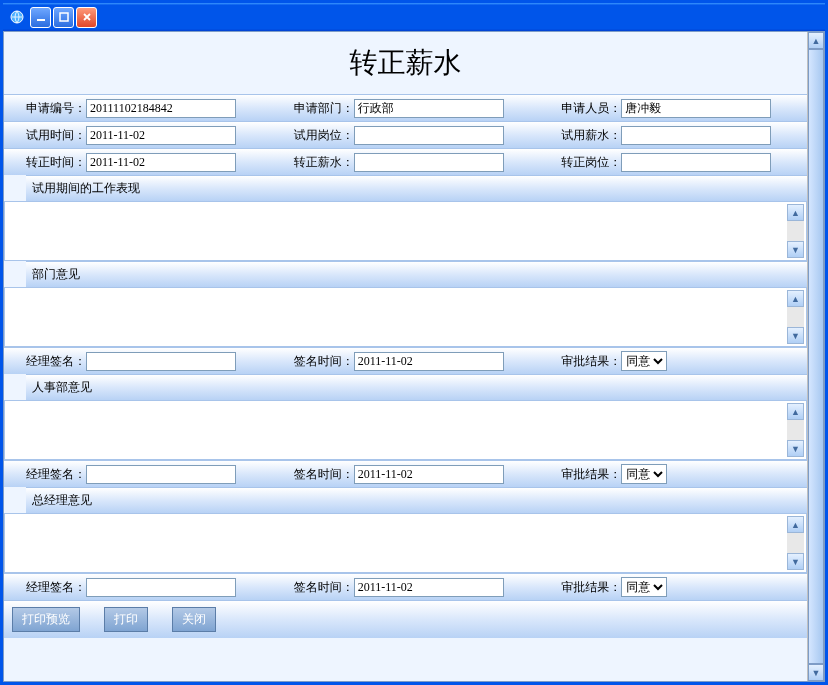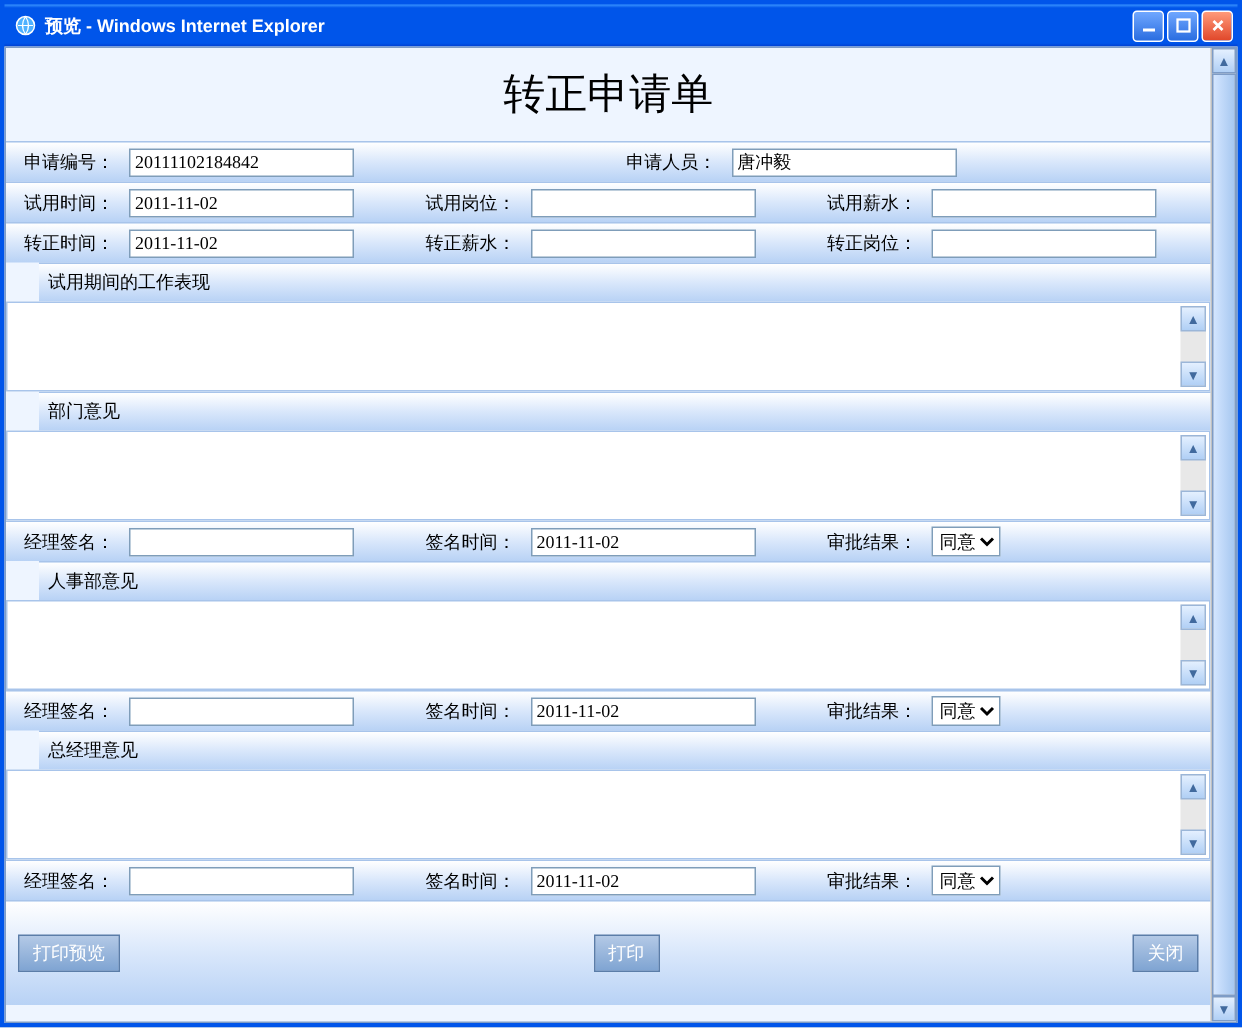--- a/index.html
+++ b/index.html
@@ -93,21 +93,21 @@
     border-top: 1px solid #a8c4ea;
   }
   .row .cell {
     flex: 1;
     display: flex;
     align-items: center;
     padding-left: 12px;
   }
   .cell .fld-label {
     min-width: 70px;
-    text-align: left;
+    text-align: right;
   }
   .cell input[type=text] {
     width: 150px;
     height: 19px;
     border: 1px solid #7f9db9;
     padding: 0 3px;
     font-size: 12px;
     font-family: Liberation Serif, serif;
     background:#fff;
   }
@@ -140,22 +140,22 @@
   .big-text .mini-arrow{
     height:17px;width:100%;
     background: linear-gradient(to bottom,#e4f0ff,#b0cff5);
     border:1px solid #9bb6d8;
     display:flex;align-items:center;justify-content:center;
     font-size:9px;color:#416a9e;
   }
   .big-text .mini-arrow.bot{position:absolute;bottom:0;}
 
   .bottom-bar {
-    display:flex; justify-content:space-between; gap:11px;
-    padding:22px 8px;
+    display:flex; justify-content:flex-start; gap:24px;
+    padding:6px 8px;
     background: linear-gradient(to bottom,#ffffff 0%, #d9e7fb 50%, #b8d2f5 100%);
     border-top:1px solid #a8c4ea;
   }
   .btn {
     background: linear-gradient(to bottom,#b3c9e6,#7fa4d2);
     border:1px solid #5b7da8;
     color:#fff;
     padding:3px 9px;
     font-size:12px;
     font-family:inherit;
@@ -166,21 +166,20 @@
 <body>
 
 <div class="window">
   <div class="titlebar">
     <span class="app-icon">
       <svg width="14" height="14" viewBox="0 0 14 14">
           <circle cx="7" cy="7" r="6" fill="#4fb1ff" stroke="#fff" stroke-width="1"></circle>
           <path d="M2 7 h10 M7 1 q4 6 0 12 M7 1 q-4 6 0 12" stroke="#fff" stroke-width="0.8" fill="none"></path>
         </svg>
     </span>
-    <span class="title-text">预览 - Windows Internet Explorer</span>
     <div class="win-buttons">
       <div class="win-btn min">
           <svg width="10" height="10">
             <rect x="1" y="7" width="8" height="2" fill="#fff"></rect>
           </svg>
         </div>
       <div class="win-btn max">
           <svg width="10" height="10">
             <rect x="1" y="1" width="8" height="8" fill="none" stroke="#fff" stroke-width="1.5"></rect>
           </svg>
@@ -194,26 +193,30 @@
   </div>
 
   <div class="client">
     <div class="scroll-track">
       <div class="scroll-arrow">▲</div>
       <div class="scroll-thumb"></div>
       <div class="scroll-arrow bot">▼</div>
     </div>
 
     <div class="content">
-      <div class="page-title">转正申请单</div>
+      <div class="page-title">转正薪水</div>
 
       <div class="row">
         <div class="cell">
           <span class="fld-label">申请编号：</span>
           <input type="text" value="20111102184842" style="">
+        </div>
+        <div class="cell">
+          <span class="fld-label">申请部门：</span>
+          <input type="text" value="行政部" style="">
         </div>
         <div class="cell">
           <span class="fld-label">申请人员：</span>
           <input type="text" value="唐冲毅" style="">
         </div>
       </div>
 
       <div class="row">
         <div class="cell">
           <span class="fld-label">试用时间：</span>

